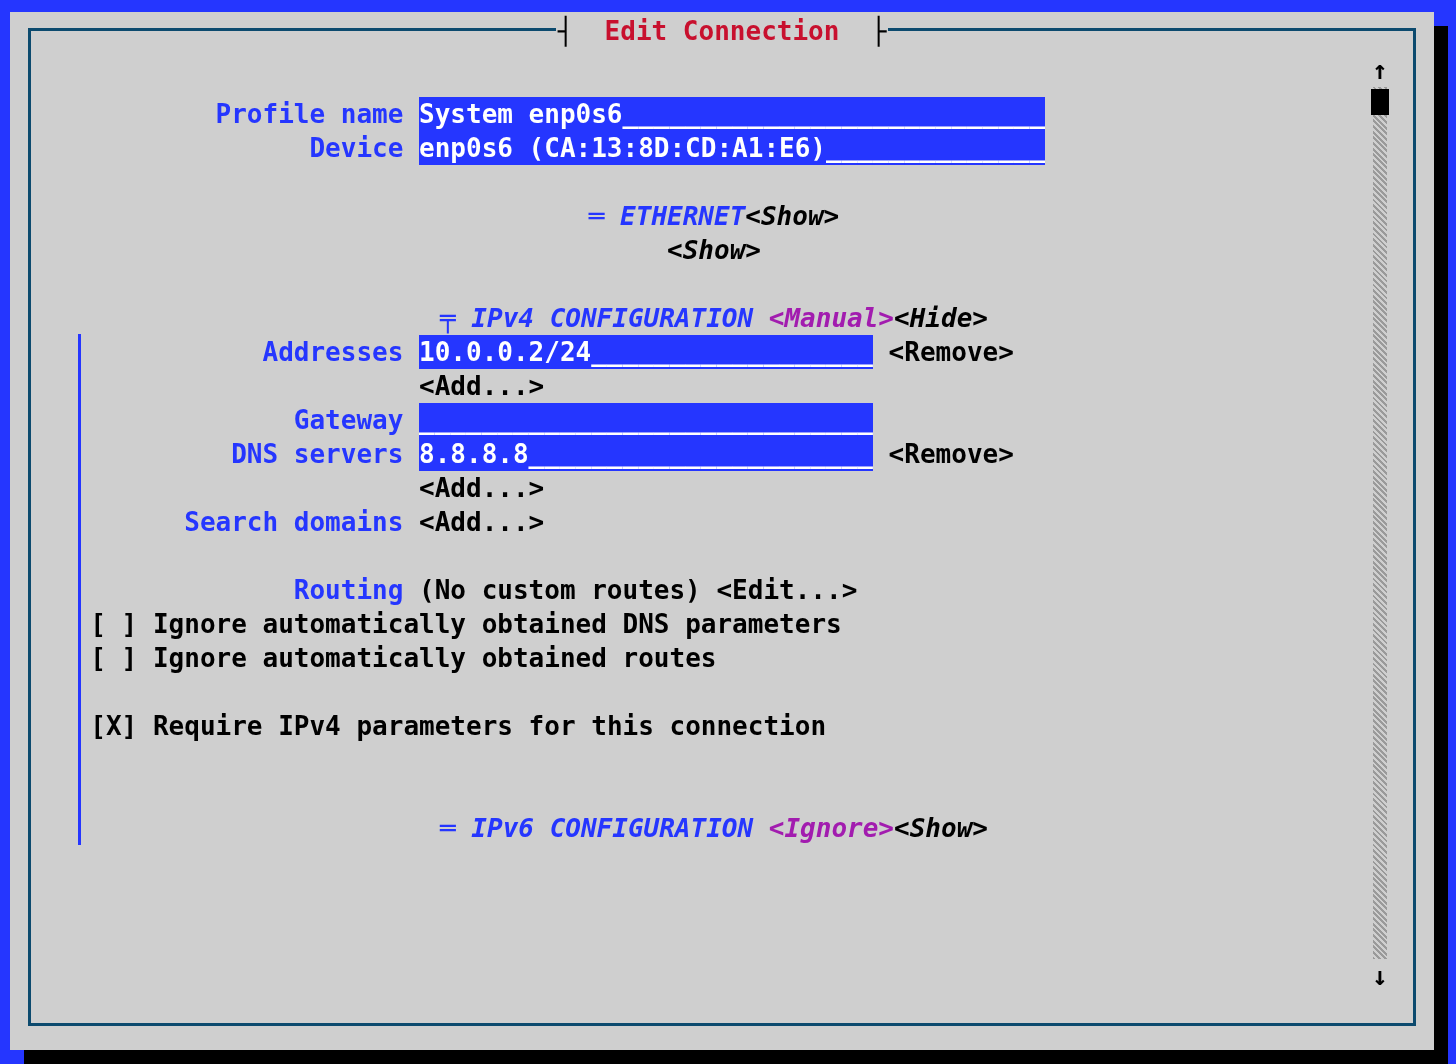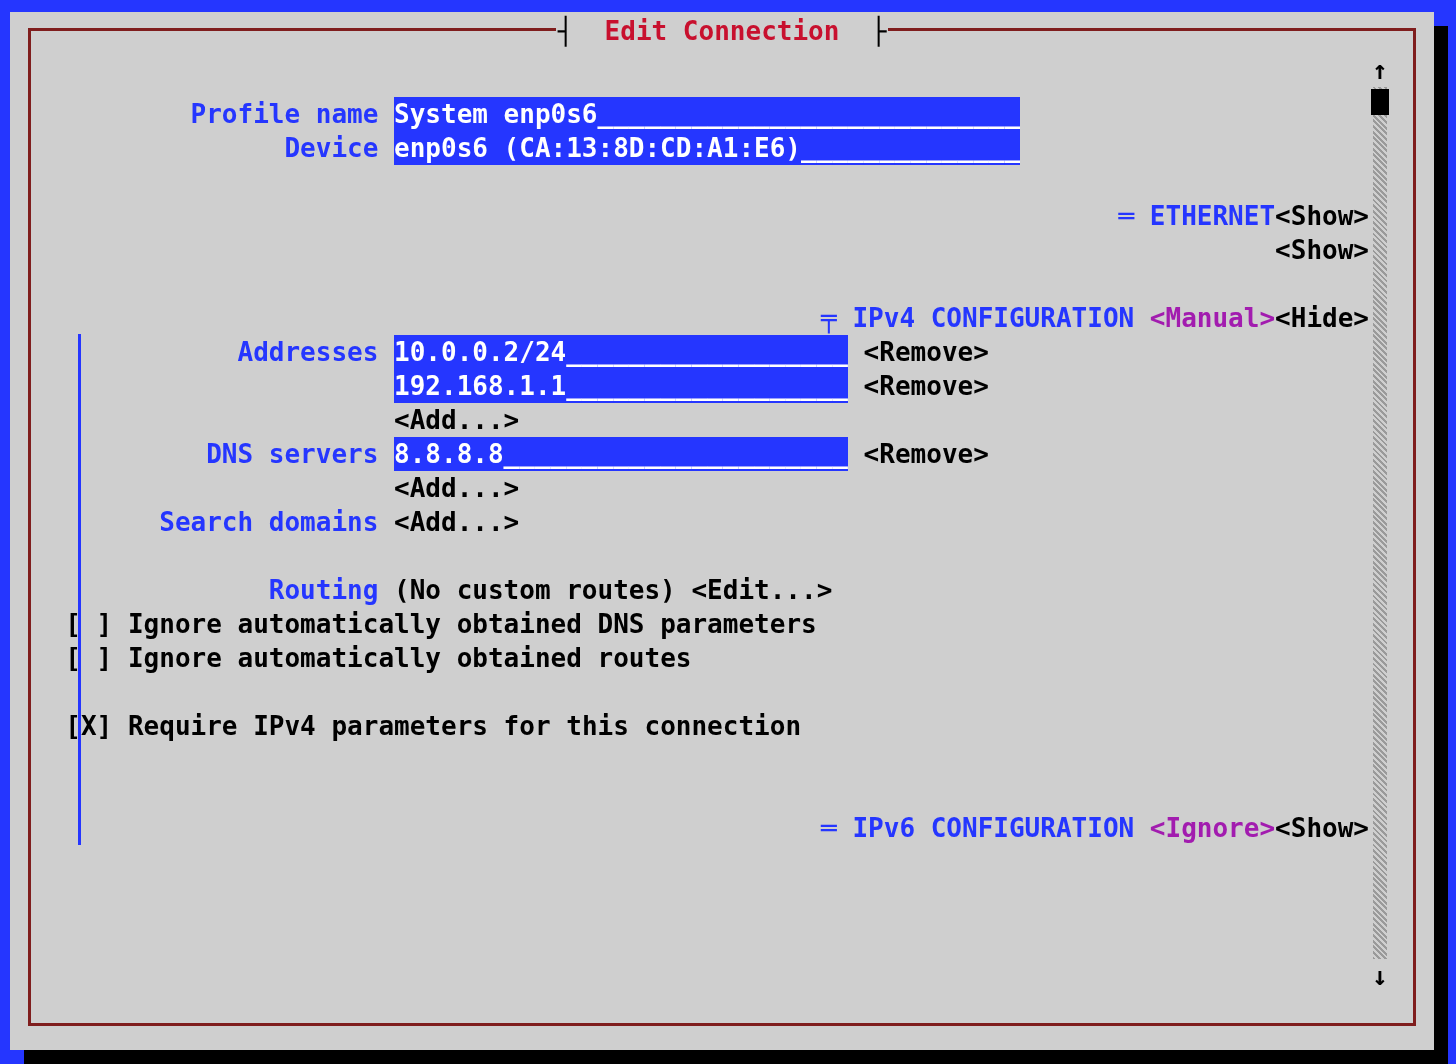--- a/index.html
+++ b/index.html
@@ -18,42 +18,42 @@
   .frame {
     position: absolute;
     left: 10px; top: 12px;
     width: 1424px; height: 1038px;
     background: #cfcfcf;
     box-shadow: 14px 14px 0 0 #000;
   }
   .border {
     position: absolute;
     left: 18px; right: 18px; top: 16px; bottom: 24px;
-    border: 3px solid #7f1d1d;
+    border: 3px solid #0c4a6e;
   }
   .title-wrap {
     position: absolute;
     top: -17px; left: 0; right: 0;
     text-align: center;
     pointer-events: none;
   }
   .title-inner {
     display: inline-block;
     background: #cfcfcf;
     padding: 0 2px;
     pointer-events: auto;
   }
   .title-pipe { color:#000; font-weight:600; }
   .title-text {
     color: #c8102e;
     font-weight: 700;
   }
   .content {
     position: absolute;
-    left: 3px; top: 32px; right: 44px;
+    left: 28px; top: 32px; right: 44px;
   }
   .row { height: 34px; white-space: nowrap; }
   .blue { color: #2536ff; }
   .black { color: #a21caf; }
   .lbl {
     display: inline-block;
     color: #2536ff;
     text-align: right;
     vertical-align: top;
   }
@@ -63,21 +63,21 @@
     background: #2536ff;
     color: #fff;
     vertical-align: top;
     white-space: pre;
     overflow: hidden;
     text-align: left;
   }
   .inp-40 { width: 40ch; }
   .inp-29 { width: 29ch; }
   .plain { display:inline-block; color:#000; vertical-align:top; }
-  .hdr-row { display:flex; justify-content:flex-end; }
+  .hdr-row { display:flex; justify-content:center;font-style:italic; }
   .hdr-left   { white-space: pre; }
   .hdr-right  { color:#000; white-space: pre; }
   .eq { color:#2536ff; }
 
   .tree-pipe {
     position: absolute;
     left: calc(16px + 2ch - 0px);
     top: calc(32px + 8*34px - 1px);
     height: calc(15*34px + 1px);
     width: 3px;
@@ -146,28 +146,28 @@
 
       <div class="row hdr-row">
         <span class="hdr-left"><span class="eq">╤ </span><span class="blue">IPv4 CONFIGURATION</span><span> </span><span class="black">&lt;Manual&gt;</span></span>
         <span class="hdr-right">&lt;Hide&gt;</span>
       </div>
 
       <div class="row">
         <span class="lbl lbl-23"><span style="white-space:pre">             </span><span>Addresses</span>&nbsp;</span><span class="inp inp-29">10.0.0.2/24__________________</span><span class="plain">&nbsp;</span><span class="plain">&lt;Remove&gt;</span>
       </div>
 
-      <div class="row">
-        <span class="lbl lbl-23">&nbsp;</span><span class="inp inp-29">192.168.1.1__________________</span><span class="plain">&nbsp;</span><span class="plain">&lt;Remove&gt;</span>
-      </div>
 
       <div class="row">
         <span class="lbl lbl-23">&nbsp;</span><span class="plain">&lt;Add...&gt;</span>
       </div>
 
+      <div class="row">
+        <span class="lbl lbl-23"><span style="white-space:pre">               </span><span>Gateway</span>&nbsp;</span><span class="inp inp-29">_____________________________</span>
+      </div>
 
       <div class="row">
         <span class="lbl lbl-23"><span style="white-space:pre">           </span><span>DNS servers</span>&nbsp;</span><span class="inp inp-29">8.8.8.8______________________</span><span class="plain">&nbsp;</span><span class="plain">&lt;Remove&gt;</span>
       </div>
 
       <div class="row">
         <span class="lbl lbl-23">&nbsp;</span><span class="plain">&lt;Add...&gt;</span>
       </div>
 
       <div class="row">

